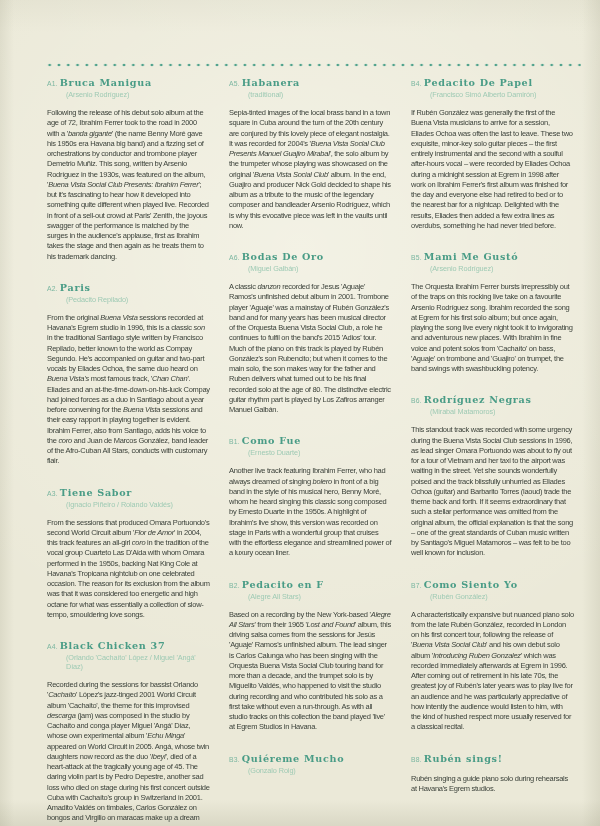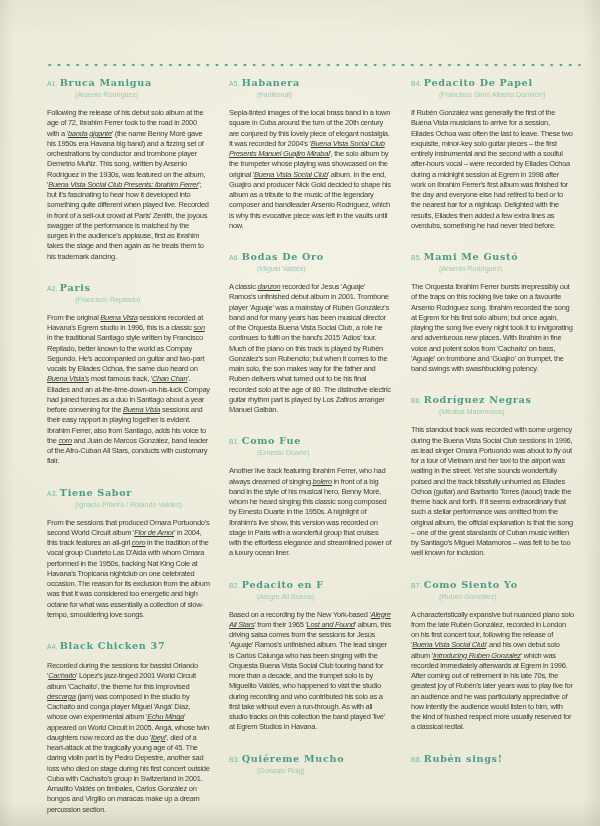--- a/index.html
+++ b/index.html
@@ -25,80 +25,81 @@
   .track{margin:0 0 20px 0;}
   .track-title{
     margin:0;font-family:"DejaVu Serif", serif;font-weight:bold;
     color:#499c86;font-size:9.6px;letter-spacing:0.7px;line-height:11px;
   }
   .track-num{
     font-family:"Liberation Sans", sans-serif;font-weight:normal;
     font-size:6.8px;letter-spacing:0.2px;color:#7ab6a0;margin-right:2px;
   }
   .composer{
-    margin:1px 0 0 28px;color:#9ecab4;font-size:7.3px;line-height:9px;letter-spacing:-0.1px;
+    margin:1px 0 0 19px;color:#9ecab4;font-size:7.3px;line-height:9px;letter-spacing:-0.1px;
     max-width:135px;
   }
   .composer:empty{display:none;}
   .body{
     margin:9px 0 0 0;color:#3a4039;font-size:7.5px;line-height:10.25px;
     letter-spacing:-0.28px;
   }
   .body:empty{display:none;}
-  .body i{font-style:italic;text-decoration:underline;}
+  .body i{font-style:italic;}
 </style>
 </head>
 <body>
 
 <div class="page">
   <div class="dots"></div>
 
   <div class="columns">
 
     <div class="col">
       <section class="track">
         <h3 class="track-title"><span class="track-num">A1.</span><span>Bruca Manigua</span></h3>
         <div class="composer">(Arsenio Rodríguez)</div>
         <p class="body">Following the release of his debut solo album at the age of 72, Ibrahim Ferrer took to the road in 2000 with a '<i>banda gigante</i>' (the name Benny Moré gave his 1950s era Havana big band) and a fizzing set of orchestrations by conductor and trombone player Demetrio Muñiz. This song, written by Arsenio Rodríguez in the 1930s, was featured on the album, '<i>Buena Vista Social Club Presents: Ibrahim Ferrer</i>'; but it's fascinating to hear how it developed into something quite different when played live. Recorded in front of a sell-out crowd at Paris' Zenith, the joyous swagger of the performance is matched by the surges in the audience's applause, first as Ibrahim takes the stage and then again as he treats them to his trademark dancing.</p>
       </section>
       <section class="track">
         <h3 class="track-title"><span class="track-num">A2.</span><span>Paris</span></h3>
-        <div class="composer">(Francisco Repilado)</div>
+        <div class="composer">(Pedacito Repilado)</div>
         <p class="body">From the original <i>Buena Vista</i> sessions recorded at Havana's Egrem studio in 1996, this is a classic <i>son</i> in the traditional Santiago style written by Francisco Repilado, better known to the world as Compay Segundo. He's accompanied on guitar and two-part vocals by Eliades Ochoa, the same duo heard on <i>Buena Vista's</i> most famous track, '<i>Chan Chan</i>'. Eliades and an at-the-time-down-on-his-luck Compay had joined forces as a duo in Santiago about a year before convening for the <i>Buena Vista</i> sessions and their easy rapport in playing together is evident. Ibrahim Ferrer, also from Santiago, adds his voice to the <i>coro</i> and Juan de Marcos González, band leader of the Afro-Cuban All Stars, conducts with customary flair.</p>
       </section>
       <section class="track">
         <h3 class="track-title"><span class="track-num">A3.</span><span>Tiene Sabor</span></h3>
         <div class="composer">(Ignacio Piñeiro / Rolando Valdés)</div>
         <p class="body">From the sessions that produced Omara Portuondo's second World Circuit album '<i>Flor de Amor</i>' in 2004, this track features an all-girl <i>coro</i> in the tradition of the vocal group Cuarteto Las D'Aida with whom Omara performed in the 1950s, backing Nat King Cole at Havana's Tropicana nightclub on one celebrated occasion. The reason for its exclusion from the album was that it was considered too energetic and high octane for what was essentially a collection of slow-tempo, smouldering love songs.</p>
       </section>
       <section class="track">
         <h3 class="track-title"><span class="track-num">A4.</span><span>Black Chicken 37</span></h3>
+        <div class="composer">(Orlando 'Cachaíto' López / Miguel 'Angá' Díaz)</div>
         <p class="body">Recorded during the sessions for bassist Orlando '<i>Cachaíto</i>' López's jazz-tinged 2001 World Circuit album 'Cachaito', the theme for this improvised <i>descarga</i> (jam) was composed in the studio by Cachaíto and conga player Miguel 'Angá' Díaz, whose own experimental album '<i>Echu Minga</i>' appeared on World Circuit in 2005. Angá, whose twin daughters now record as the duo '<i>Ibeyi</i>', died of a heart-attack at the tragically young age of 45. The daring violin part is by Pedro Depestre, another sad loss who died on stage during his first concert outside Cuba with Cachaíto's group in Switzerland in 2001. Amadito Valdés on timbales, Carlos González on bongos and Virgilio on maracas make up a dream percussion section.</p>
       </section>
     </div>
 
     <div class="col">
       <section class="track">
         <h3 class="track-title"><span class="track-num">A5.</span><span>Habanera</span></h3>
         <div class="composer">(traditional)</div>
         <p class="body">Sepia-tinted images of the local brass band in a town square in Cuba around the turn of the 20th century are conjured by this lovely piece of elegant nostalgia. It was recorded for 2004's '<i>Buena Vista Social Club Presents Manuel Guajiro Mirabal</i>', the solo album by the trumpeter whose playing was showcased on the original '<i>Buena Vista Social Club</i>' album. In the end, Guajiro and producer Nick Gold decided to shape his album as a tribute to the music of the legendary composer and bandleader Arsenio Rodríguez, which is why this evocative piece was left in the vaults until now.</p>
       </section>
       <section class="track">
         <h3 class="track-title"><span class="track-num">A6.</span><span>Bodas De Oro</span></h3>
-        <div class="composer">(Miguel Valdés)</div>
+        <div class="composer">(Miguel Galbán)</div>
         <p class="body">A classic <i>danzon</i> recorded for Jesus 'Aguaje' Ramos's unfinished debut album in 2001. Trombone player 'Aguaje' was a mainstay of Rubén González's band and for many years has been musical director of the Orquesta Buena Vista Social Club, a role he continues to fulfil on the band's 2015 'Adios' tour. Much of the piano on this track is played by Rubén González's son Rubencito; but when it comes to the main solo, the son makes way for the father and Ruben delivers what turned out to be his final recorded solo at the age of 80. The distinctive electric guitar rhythm part is played by Los Zafiros arranger Manuel Galbán.</p>
       </section>
       <section class="track">
         <h3 class="track-title"><span class="track-num">B1.</span><span>Como Fue</span></h3>
         <div class="composer">(Ernesto Duarte)</div>
         <p class="body">Another live track featuring Ibrahim Ferrer, who had always dreamed of singing <i>bolero</i> in front of a big band in the style of his musical hero, Benny Moré, whom he heard singing this classic song composed by Ernesto Duarte in the 1950s. A highlight of Ibrahim's live show, this version was recorded on stage in Paris with a wonderful group that cruises with the effortless elegance and streamlined power of a luxury ocean liner.</p>
       </section>
       <section class="track">
         <h3 class="track-title"><span class="track-num">B2.</span><span>Pedacito en F</span></h3>
-        <div class="composer">(Alegre All Buena)</div>
+        <div class="composer">(Alegre All Stars)</div>
         <p class="body">Based on a recording by the New York-based '<i>Alegre All Stars</i>' from their 1965 '<i>Lost and Found</i>' album, this driving salsa comes from the sessions for Jesús 'Aguaje' Ramos's unfinished album. The lead singer is Carlos Calunga who has been singing with the Orquesta Buena Vista Social Club touring band for more than a decade, and the trumpet solo is by Miguelito Valdés, who happened to visit the studio during recording and who contributed his solo as a first take without even a run-through. As with all studio tracks on this collection the band played 'live' at Egrem Studios in Havana.</p>
       </section>
       <section class="track">
         <h3 class="track-title"><span class="track-num">B3.</span><span>Quiéreme Mucho</span></h3>
         <div class="composer">(Gonzalo Roig)</div>
 
       </section>
     </div>
 
     <div class="col">
@@ -118,17 +119,18 @@
         <p class="body">This standout track was recorded with some urgency during the Buena Vista Social Club sessions in 1996, as lead singer Omara Portuondo was about to fly out for a tour of Vietnam and her taxi to the airport was waiting in the street. Yet she sounds wonderfully poised and the track blissfully unhurried as Eliades Ochoa (guitar) and Barbarito Torres (laoud) trade the theme back and forth. If it seems extraordinary that such a stellar performance was omitted from the original album, the official explanation is that the song – one of the great standards of Cuban music written by Santiago's Miguel Matamoros – was felt to be too well known for inclusion.</p>
       </section>
       <section class="track">
         <h3 class="track-title"><span class="track-num">B7.</span><span>Como Siento Yo</span></h3>
         <div class="composer">(Rubén González)</div>
         <p class="body">A characteristically expansive but nuanced piano solo from the late Rubén González, recorded in London on his first concert tour, following the release of '<i>Buena Vista Social Club</i>' and his own debut solo album '<i>Introducing Ruben Gonzalez</i>' which was recorded immediately afterwards at Egrem in 1996. After coming out of retirement in his late 70s, the greatest joy of Rubén's later years was to play live for an audience and he was particularly appreciative of how intently the audience would listen to him, with the kind of hushed respect more usually reserved for a classical recital.</p>
       </section>
       <section class="track">
         <h3 class="track-title"><span class="track-num">B8.</span><span>Rubén sings!</span></h3>
 
+        <p class="body">Rubén singing a guide piano solo during rehearsals at Havana's Egrem studios.</p>
       </section>
     </div>
 
   </div>
 </div>
 
 </body></html>

